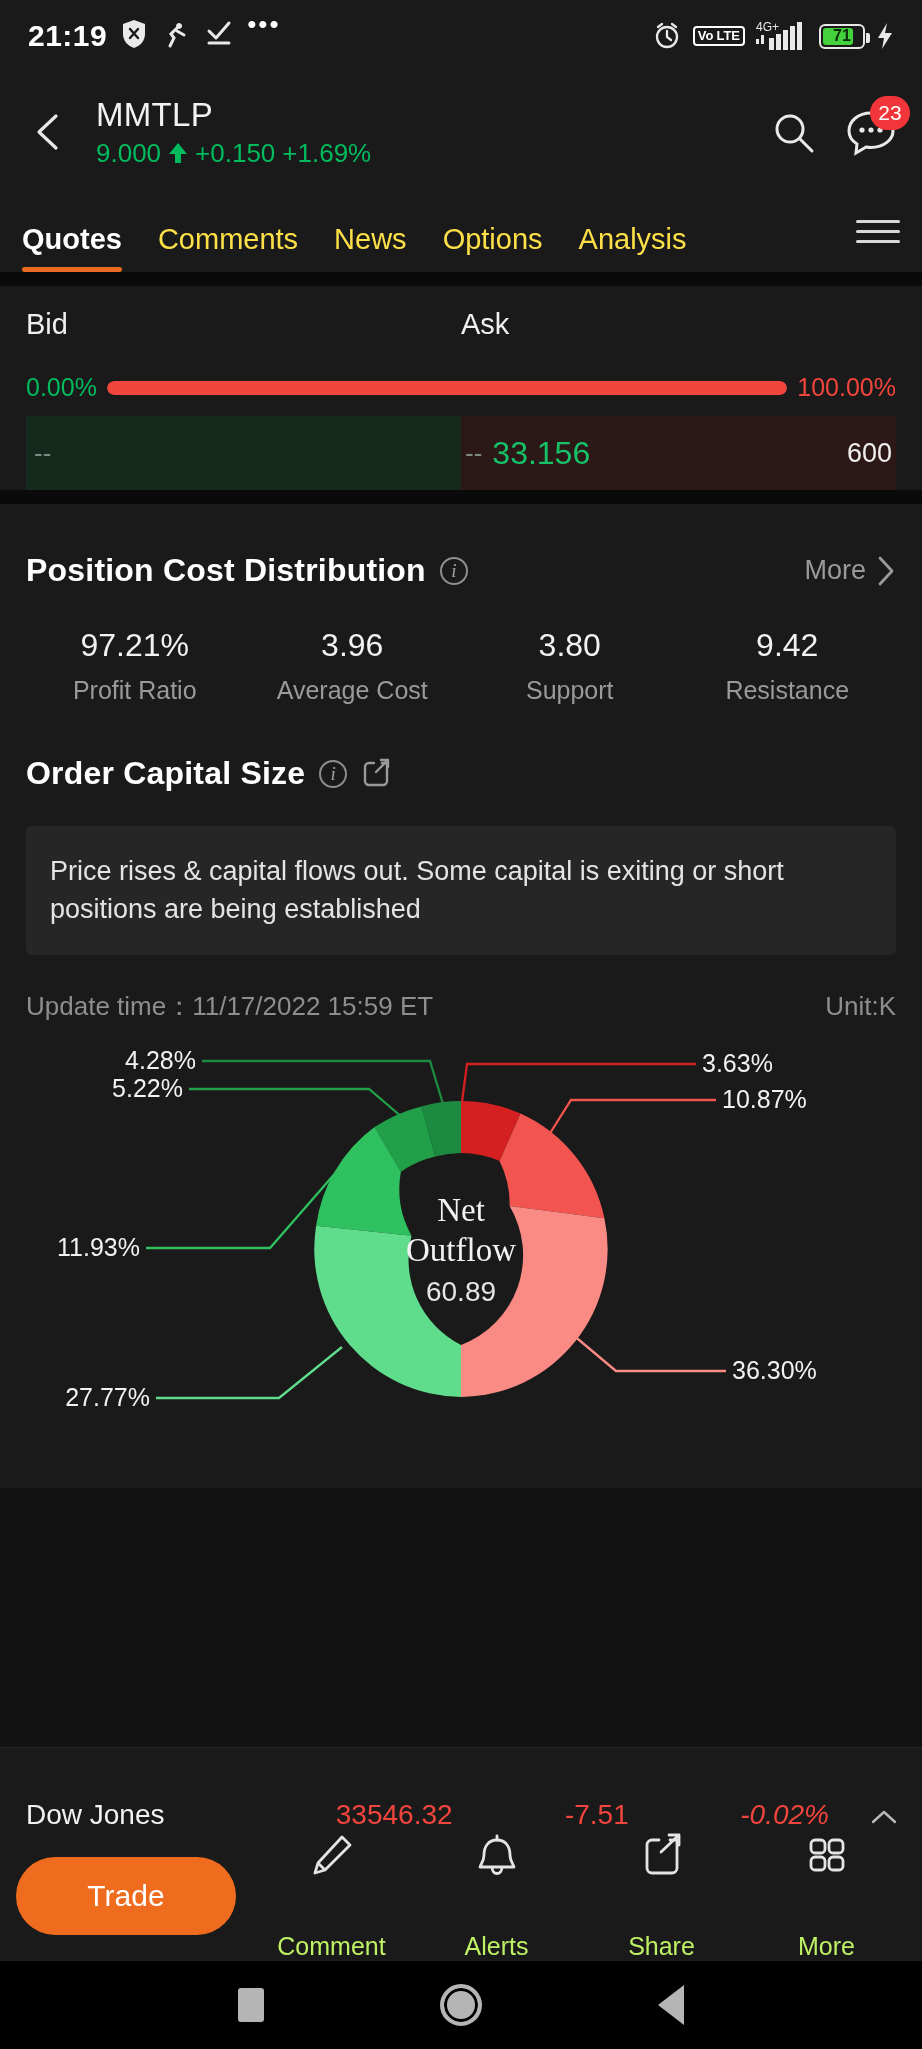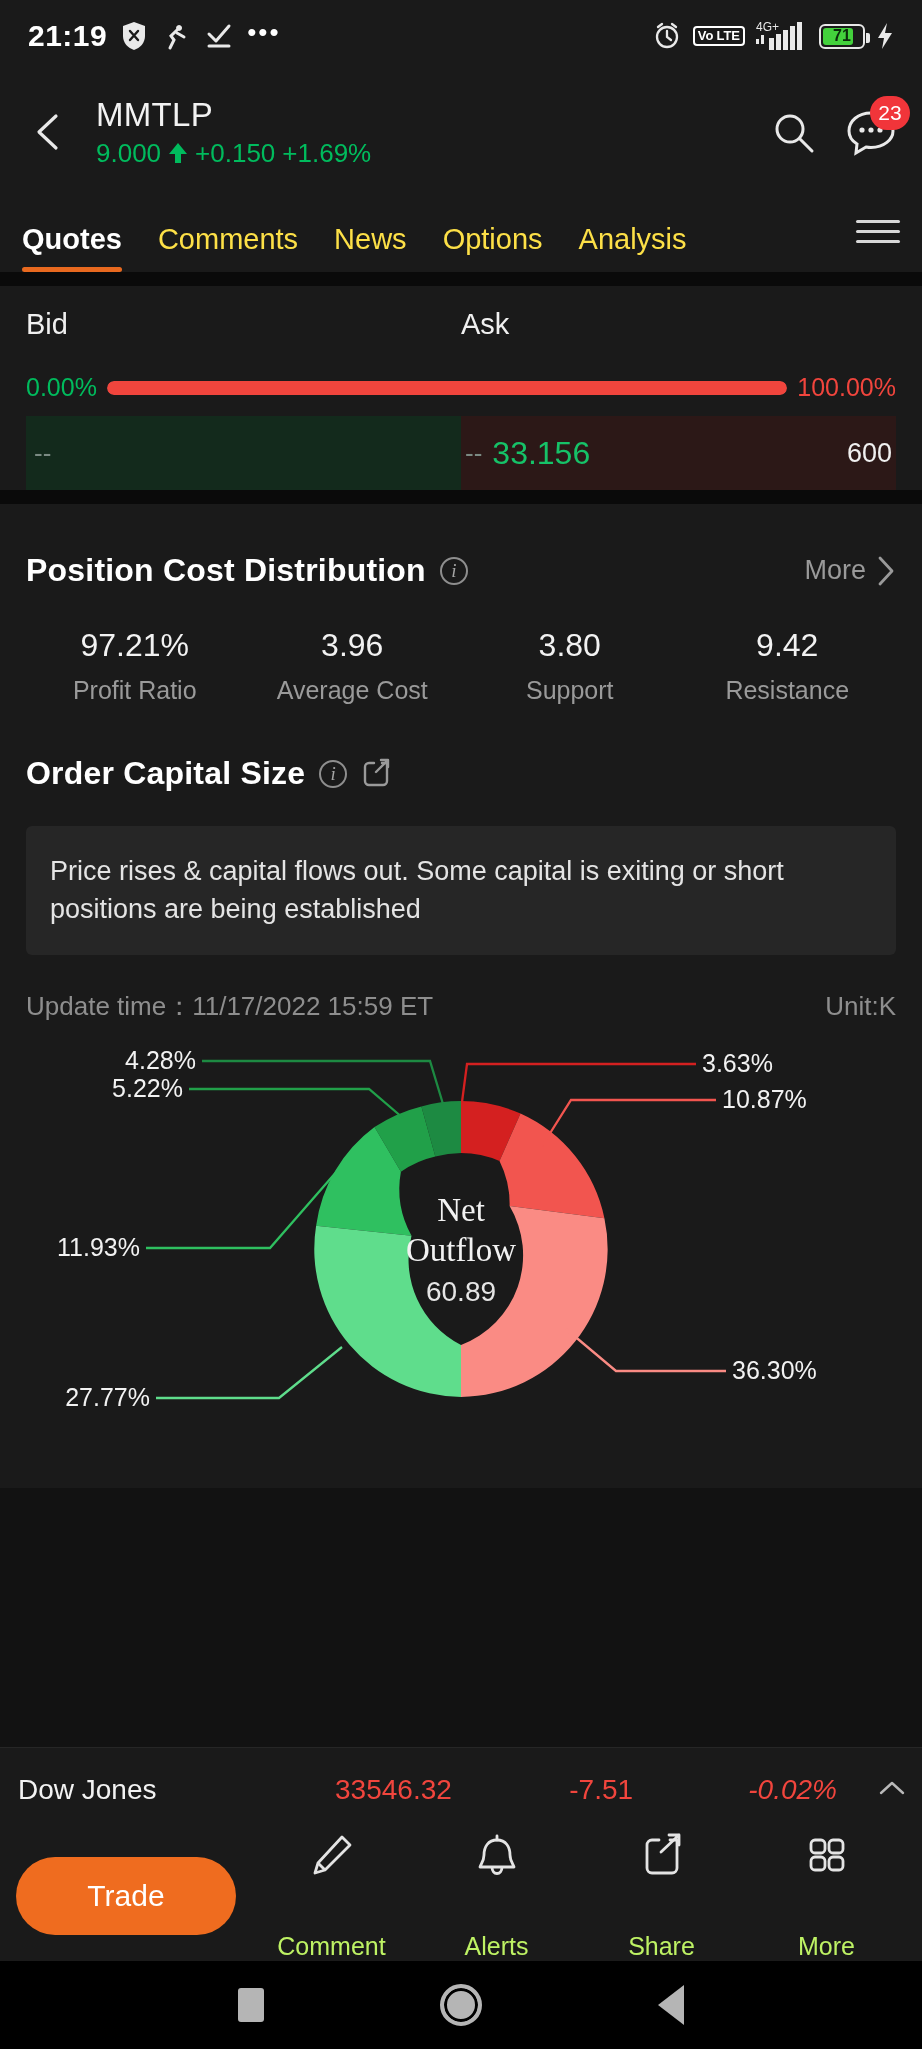--- a/index.html
+++ b/index.html
@@ -8,21 +8,21 @@
     font-family:"Liberation Sans", sans-serif;
     color:#fff; overflow:hidden; position:relative;
   }
   .screen { width:922px; height:2049px; background:#121212; position:relative; display:flex; flex-direction:column; }
 
   
   .statusbar {
     height:72px; background:#1a1a1a; display:flex; align-items:center;
     padding:0 28px; justify-content:space-between; flex:none;
   }
-  .sb-left { display:flex; align-items:center; gap:14px; }
+  .sb-left { display:flex; align-items:flex-start; gap:14px; }
   .sb-time { font-size:30px; font-weight:600; letter-spacing:.5px; }
   .sb-right { display:flex; align-items:center; gap:11px; }
   .ico { display:inline-flex; align-items:center; justify-content:center; }
   .sb-dots { letter-spacing:2px; font-size:26px; color:#fff; line-height:10px; padding-bottom:9px;}
   .net-label { font-size:13px; font-weight:700; line-height:1; text-align:center; }
   .batt {
     width:46px; height:25px; border:2.5px solid #e8e8e8; border-radius:6px;
     position:relative; display:flex; align-items:center; justify-content:center;
   }
   .batt::after{ content:''; position:absolute; right:-7px; top:7px; width:4px; height:10px; background:#e8e8e8; border-radius:0 2px 2px 0;}
@@ -98,21 +98,21 @@
   .meta-row { display:flex; justify-content:space-between; align-items:center; margin-top:34px; font-size:26px; color:#8e8e8e;}
 
   
   .chart-area { position:relative; height:420px; margin-top:10px;}
   .chart-area svg { position:absolute; left:0; top:0; }
   .donut-center { position:absolute; left:50%; top:50%; transform:translate(-50%,-50%); text-align:center; }
   .dc-1 { font-size:33px; color:#f2f2f2; line-height:1.22;font-family:Liberation Serif, serif;}
   .dc-2 { font-size:28px; color:#e5e5e5; margin-top:6px;}
 
   
-  .ticker { height:84px; background:#1a1a1a; border-top:1px solid #262626; display:flex; align-items:center; padding:0 18px; flex:none;gap:41px;}
+  .ticker { height:84px; background:#1a1a1a; border-top:1px solid #262626; display:flex; align-items:flex-end; padding:0 26px; flex:none;gap:41px;}
   .tk-name { font-size:28px; color:#f2f2f2; width:300px;}
   .tk-val { font-size:28px; color:#f1453d; width:210px; text-align:left;}
   .tk-chg { font-size:28px; color:#f1453d; width:150px; text-align:left;}
   .tk-pct { font-size:28px; color:#f1453d; flex:1; text-align:left;font-style:italic;}
   .chev-up { width:26px; flex:none; }
 
   
   .actionbar { height:130px; background:#1a1a1a; display:flex; align-items:center; padding:0 16px; flex:none; gap:6px;}
   .trade-btn {
     background:#ef6c1f; color:#fff; border-radius:40px; width:220px; height:78px;

